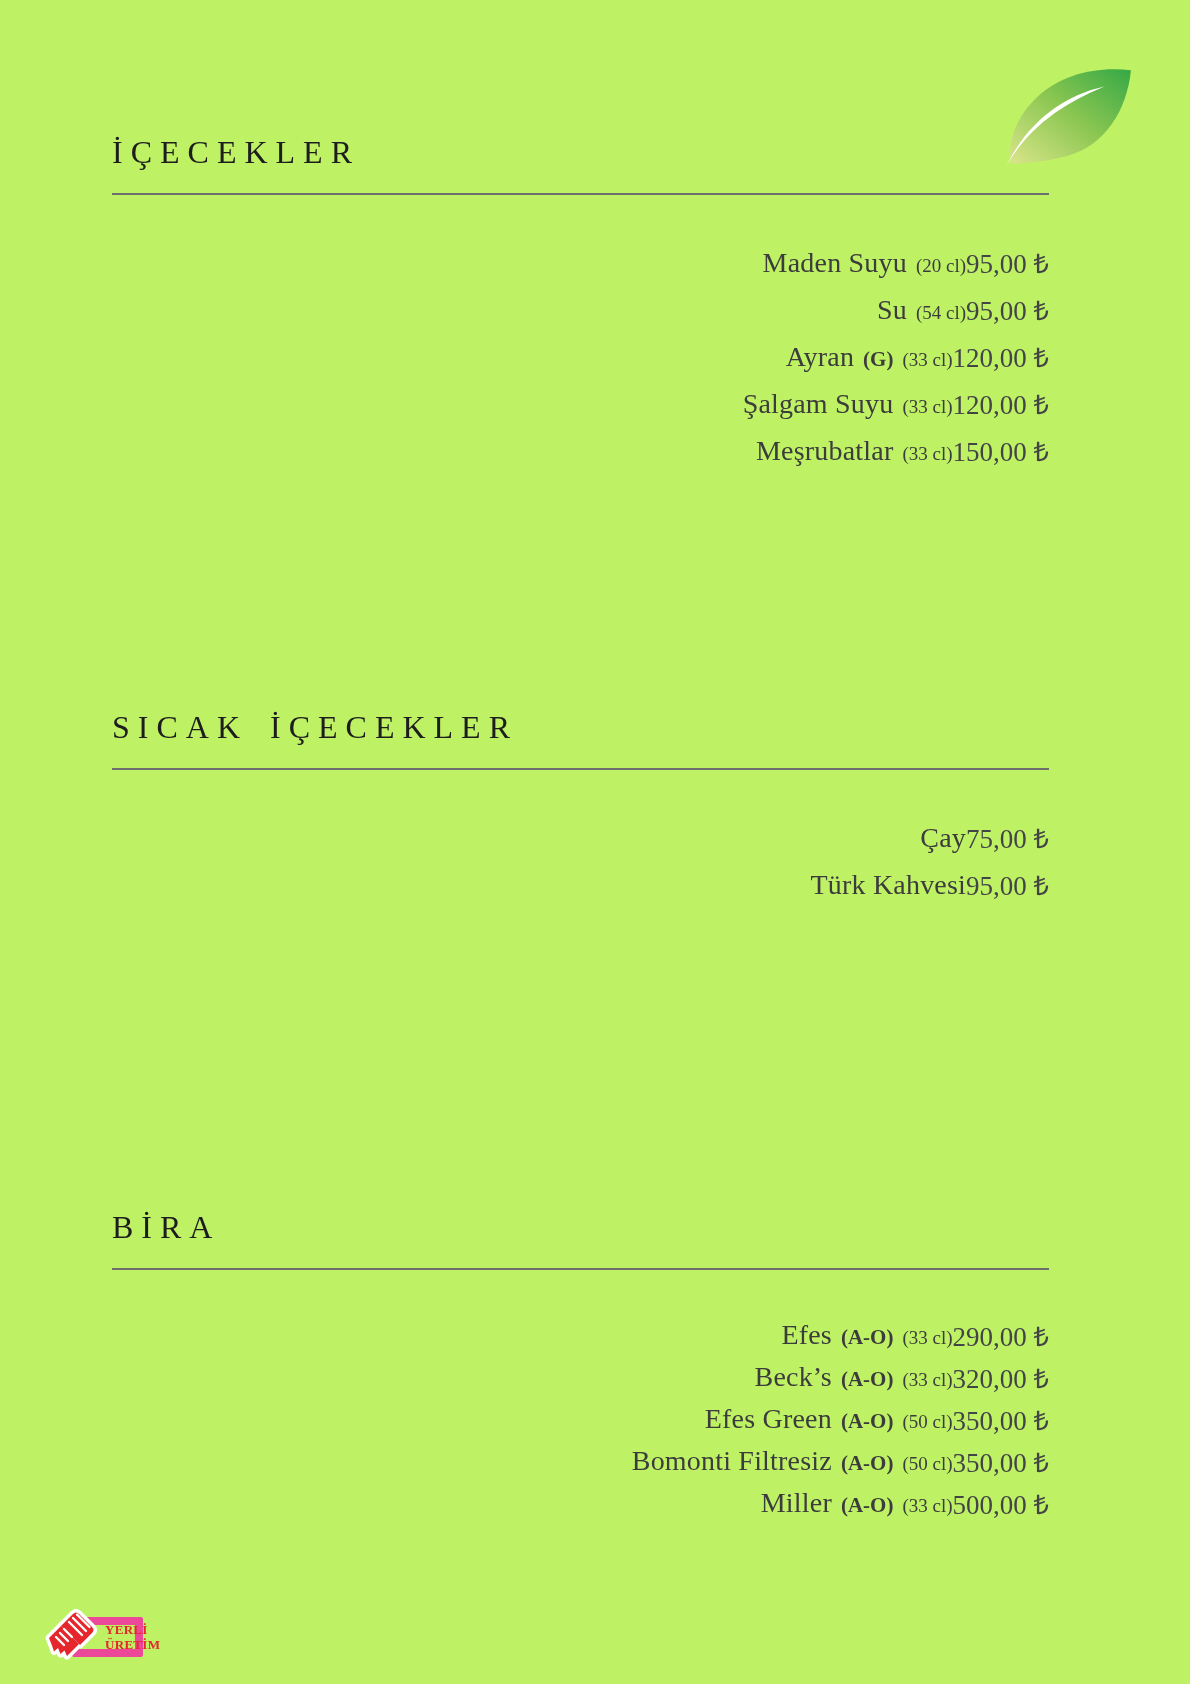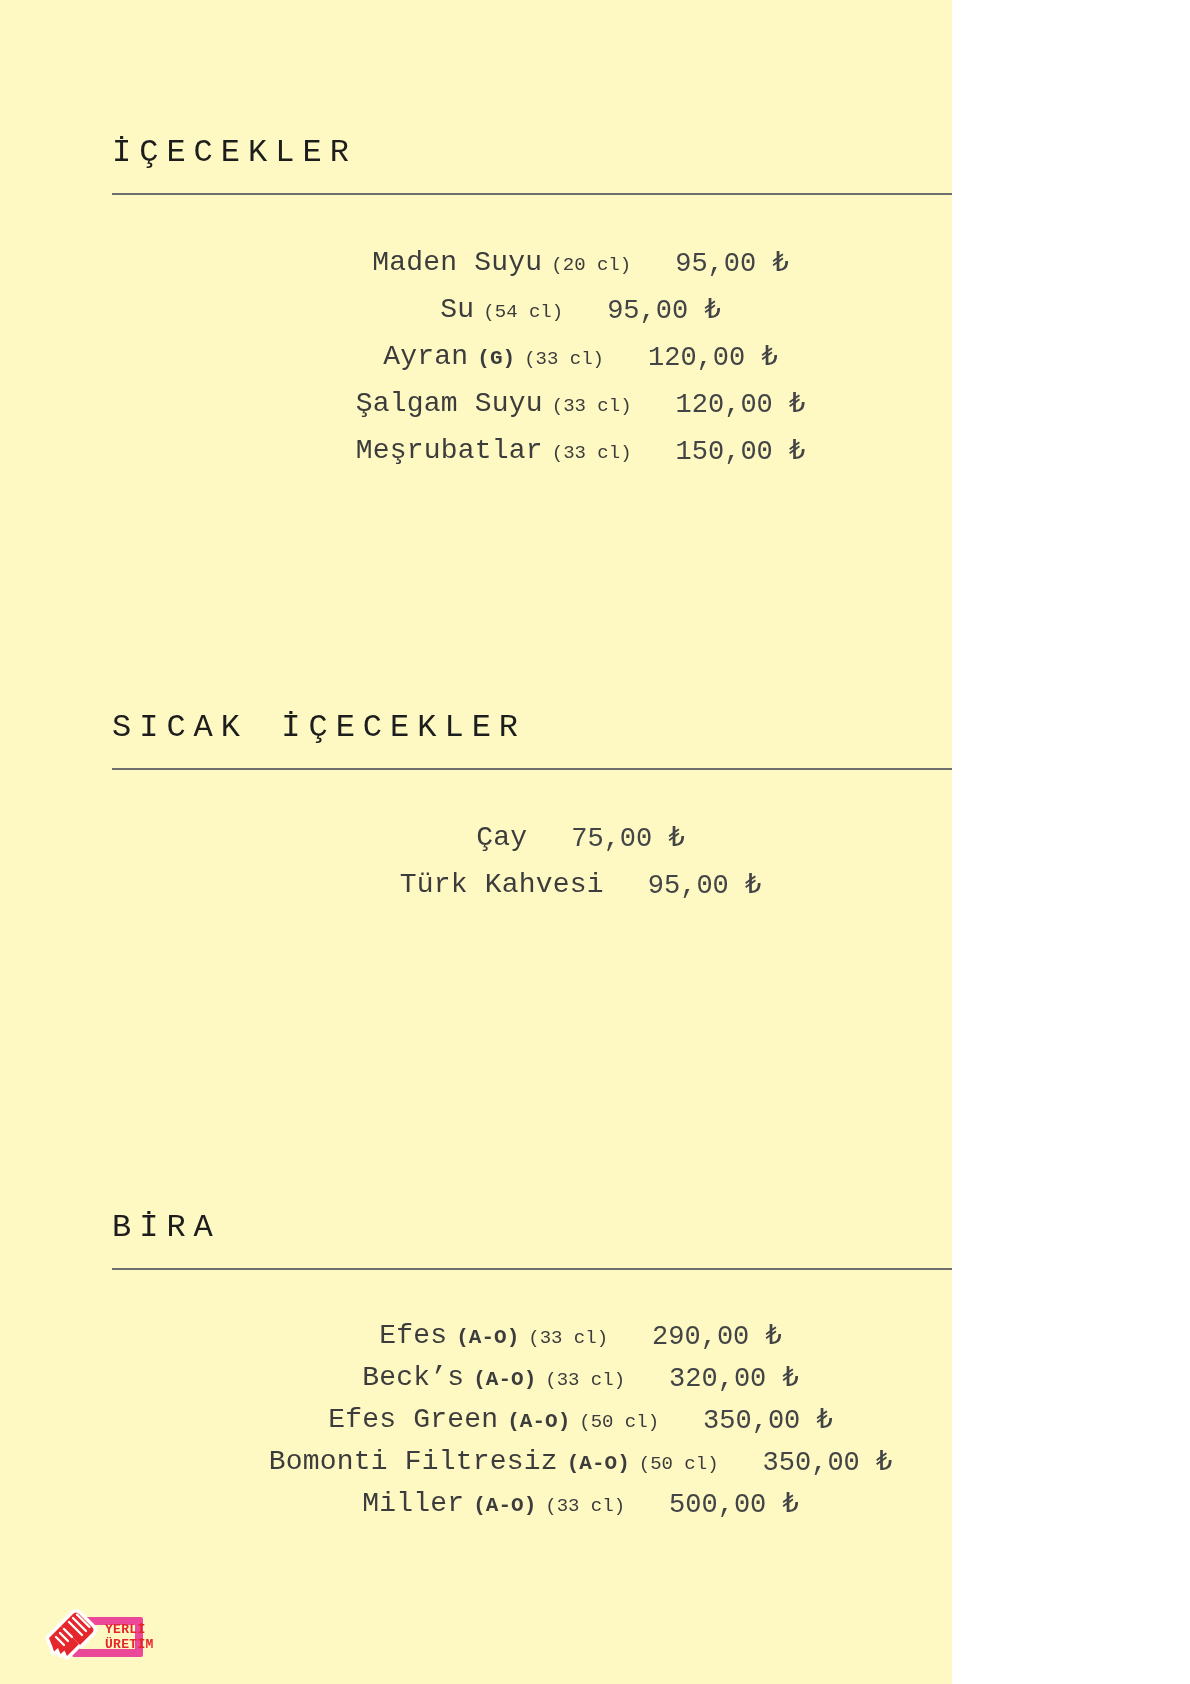--- a/index.html
+++ b/index.html
@@ -1,33 +1,33 @@
 <!DOCTYPE html>
 <html><head>
 <meta charset="utf-8">
 <style>
   html,body{margin:0;padding:0;background:#ffffff;}
   .page{
-    position:relative;width:952px;height:1684px;background:#fef9c3;overflow:hidden;
-    font-family:Liberation Mono, monospace;color:#3c3c3c;
+    position:relative;width:1190px;height:1684px;background:#bef264;overflow:hidden;
+    font-family:Liberation Serif, serif;color:#3c3c3c;
   }
   
   .section{position:absolute;left:112px;width:937px;}
   .sec-0{top:137px;}
   .sec-1{top:712px;}
   .sec-2{top:1212px;}
   .section-title{
     margin:0;font-size:32px;line-height:31px;font-weight:400;color:#1d1d1d;
     letter-spacing:8px;word-spacing:6px;white-space:nowrap;
   }
   .rule{margin-top:25px;border-top:2px solid #6e6e6e;height:0;}
   .items{margin-top:44px;}
   .sec-2 .items{}
   .item-row{
-    display:flex;justify-content:center;align-items:center;height:47px;gap:44px;
+    display:flex;justify-content:flex-end;align-items:center;height:47px;
   }
   .sec-2 .item-row{height:42px;}
   .item-left{display:flex;align-items:baseline;gap:9px;}
   .item-name{font-size:28px;letter-spacing:0.2px;color:#3c3c3c;white-space:nowrap;}
   .item-tag{font-size:21px;font-weight:700;color:#3c3c3c;white-space:nowrap;}
   .item-size{font-size:19px;color:#3c3c3c;white-space:nowrap;}
   .item-price{font-size:27px;color:#434446;white-space:nowrap;}
   
   .leaf{position:absolute;left:1003px;top:62px;width:132px;height:104px;}
   

